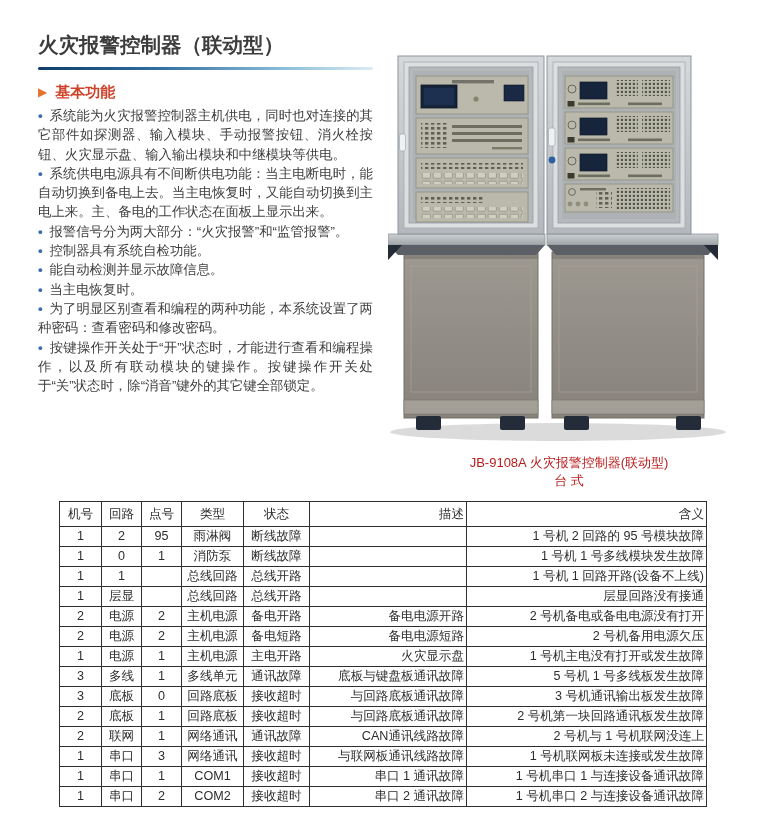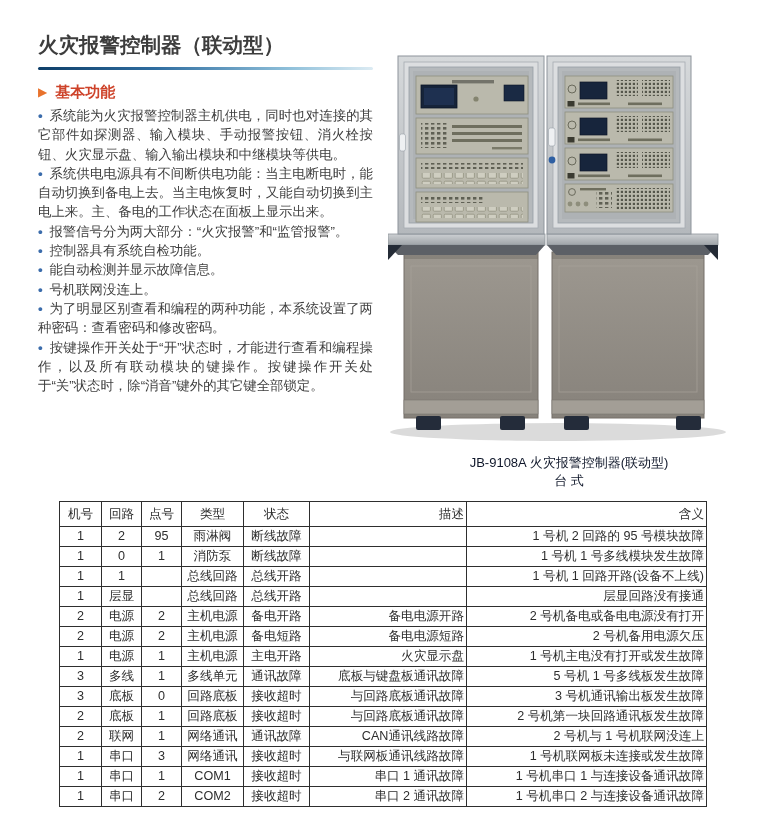--- a/index.html
+++ b/index.html
@@ -31,21 +31,21 @@
     font-size:15px; font-weight:700; color:#ce432a; line-height:18px;
   }
   .tri { color:#e8722c; font-size:12px; line-height:12px; }
   .bullets { margin-top:5px; font-size:13.4px; line-height:19.3px; color:#3e3e3e; text-align:justify; }
   .bullets p { margin:0; }
   .bullet-dot { color:#3b6cab; font-weight:bold; margin-right:3px; }
 
   
   .right-col { position:absolute; left:388px; top:26px; width:362px; }
   .figure { width:362px; height:420px; display:block; }
-  .caption { margin-top:8px; text-align:center; color:#0f172a; font-size:13px; line-height:18px; }
+  .caption { margin-top:8px; text-align:center; color:#b91c1c; font-size:13px; line-height:18px; }
 
   
   .table-wrap { position:absolute; left:59px; top:501px; }
   table.fault { border-collapse:collapse; width:647px; table-layout:fixed; font-size:12.6px; color:#2d2d2d; }
   table.fault th, table.fault td {
     border:1px solid #2e2e2e; height:20px; padding:0 2px;
     text-align:center; font-weight:400; line-height:1.15;
     overflow:hidden; white-space:nowrap;
   }
   table.fault th { height:25px; }
@@ -62,21 +62,21 @@
     <div class="section-heading">
       <span class="tri">▶</span>
       <span>基本功能</span>
     </div>
     <div class="bullets" id="bullets">
         <p><span class="bullet-dot">• </span><span>系统能为火灾报警控制器主机供电，同时也对连接的其它部件如探测器、输入模块、手动报警按钮、消火栓按钮、火灾显示盘、输入输出模块和中继模块等供电。</span></p>
         <p><span class="bullet-dot">• </span><span>系统供电电源具有不间断供电功能：当主电断电时，能自动切换到备电上去。当主电恢复时，又能自动切换到主电上来。主、备电的工作状态在面板上显示出来。</span></p>
         <p><span class="bullet-dot">• </span><span>报警信号分为两大部分：“火灾报警”和“监管报警”。</span></p>
         <p><span class="bullet-dot">• </span><span>控制器具有系统自检功能。</span></p>
         <p><span class="bullet-dot">• </span><span>能自动检测并显示故障信息。</span></p>
-        <p><span class="bullet-dot">• </span><span>号机联网没连上。</span></p>
+        <p><span class="bullet-dot">• </span><span>当主电恢复时。</span></p>
         <p><span class="bullet-dot">• </span><span>为了明显区别查看和编程的两种功能，本系统设置了两种密码：查看密码和修改密码。</span></p>
         <p><span class="bullet-dot">• </span><span>按键操作开关处于“开”状态时，才能进行查看和编程操作，以及所有联动模块的键操作。按键操作开关处于“关”状态时，除“消音”键外的其它键全部锁定。</span></p>
       </div>
   </div>
 
   <div class="right-col">
     <svg class="figure" viewBox="0 0 362 420" xmlns="http://www.w3.org/2000/svg" aria-hidden="true">
       <defs>
         <linearGradient id="lgFrame" x1="0" y1="0" x2="0" y2="1">
           <stop offset="0" stop-color="#d6d9db"></stop>

